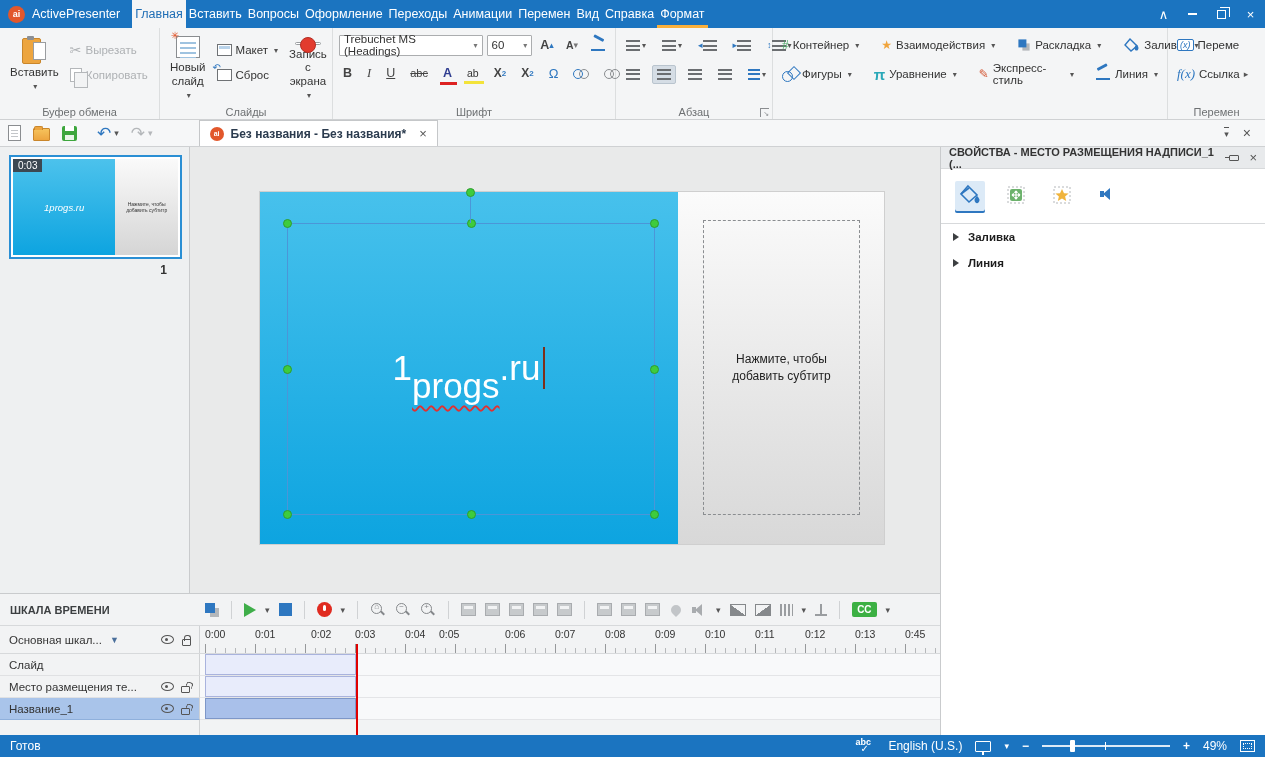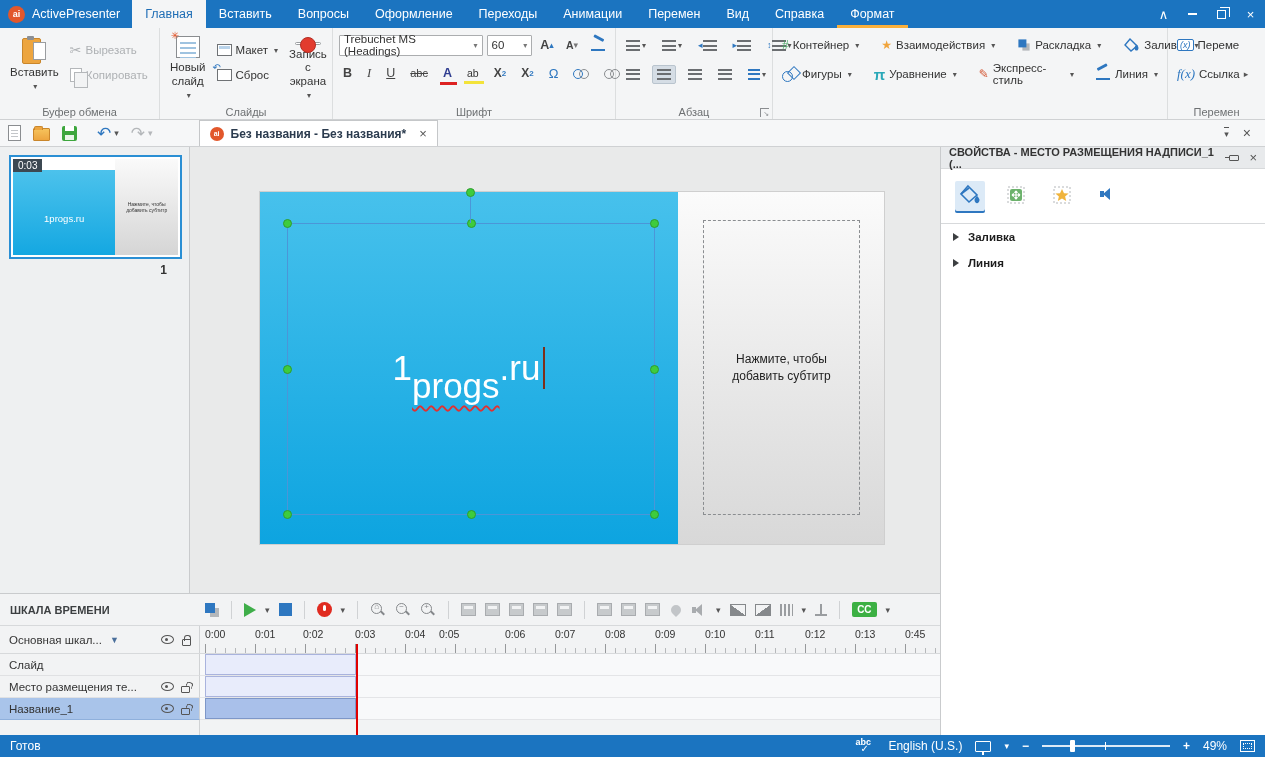--- a/index.html
+++ b/index.html
@@ -7,21 +7,21 @@
     font-family:"Liberation Sans","DejaVu Sans",sans-serif; }
   #app { position:relative; width:1265px; height:757px; background:#e9eaeb; }
 
   
   .titlebar { position:absolute; top:0; left:0; width:1265px; height:28px;
     background:#1b74c0; display:flex; align-items:stretch; color:#fff; }
   .tb-brand { display:flex; align-items:center; gap:7px; padding:0 12px 0 8px; }
   .logo { width:17px; height:17px; border-radius:50%; background:#e2572b; color:#fff;
     font-size:9px; font-weight:bold; display:flex; align-items:center; justify-content:center; }
   .app-name { font-size:12.5px; }
-  .tb-tab { padding:0 13px; display:flex; align-items:center; font-size:12.5px; cursor:default; position:relative; }
+  .tb-tab { padding:0 3px; display:flex; align-items:center; font-size:12.5px; cursor:default; position:relative; }
   .tb-tab.active { background:#f4f5f6; color:#1e6db5; }
   .tb-tab.contextual { box-shadow: inset 0 -3px 0 #fbb03b; }
   .win-controls { margin-left:auto; display:flex; }
   .win-btn { width:29px; display:flex; align-items:center; justify-content:center; font-size:13px; }
   .i-minimize { width:9px; height:1.5px; background:#fff; display:inline-block; }
   .i-restore { width:9px; height:9px; border:1.2px solid #fff; position:relative; display:inline-block; }
   .i-restore::before { content:""; position:absolute; left:2px; top:-4px; width:9px; height:9px;
     border:1.2px solid #fff; border-bottom:none; border-left:none; }
 
   
@@ -128,22 +128,22 @@
   .doctab .x { color:#555; font-weight:normal; font-size:13px; margin-left:6px; }
   .docbar-right { margin-left:auto; display:flex; align-items:center; gap:14px; padding-right:6px; color:#555; }
   .menu-arr { font-size:9px; border-top:1.5px solid #555; padding-top:1px; }
 
   
   .slides-panel { position:absolute; top:147px; left:0; width:190px; height:446px;
     background:#eef0f1; border-right:1px solid #c9cbcd; }
   .thumb-wrap { position:absolute; left:9px; top:8px; width:173px; height:104px;
     border:2px solid #2a8fd4; background:#fff; padding:2px; }
   .thumb { position:relative; width:100%; height:100%; overflow:hidden; }
-  .t-blue { position:absolute; left:0; top:11px; width:62%; height:100%;
-    background:linear-gradient(#4cc2ec,#0da4e0); display:flex; align-items:center; justify-content:center; }
+  .t-blue { position:absolute; left:0; top:0; width:62%; height:100%;
+    background:linear-gradient(#4cc2ec,#0da4e0); display:flex; align-items:center; justify-content:center;font-style:italic; }
   .t-title { color:#fff; font-size:9.5px; }
   .t-gray { position:absolute; right:0; top:0; width:38%; height:100%;
     background:linear-gradient(#fafafa,#d5d5d5); display:flex; align-items:center; justify-content:center; }
   .t-sub { font-size:5px; color:#333; text-align:center; width:80%; line-height:1.2; }
   .t-dur { position:absolute; left:0; top:0; background:#3c4852; color:#fff; font-size:10px; padding:1px 5px; }
   .t-num { position:absolute; left:0; top:116px; width:173px; text-align:right; padding-right:6px;
     font-size:12px; font-weight:bold; color:#333; }
 
   
   .canvas { position:absolute; top:147px; left:190px; width:750px; height:446px; background:#e9eaea; }
@@ -691,21 +691,21 @@
     <div class="tl-ruler-left">
       <span>Основная шкал...</span>
       <span class="tl-scale-dd">▼</span>
       <span class="sp" style="flex:1"></span>
       <span class="eye"></span>
       <span class="lock"></span>
     </div>
     <div class="tl-ruler">
       <span class="tick-label" style="left:5px">0:00</span>
       <span class="tick-label" style="left:55px">0:01</span>
-      <span class="tick-label" style="left:103px">0:02</span>
+      <span class="tick-label" style="left:111px">0:02</span>
       <span class="tick-label" style="left:155px">0:03</span>
       <span class="tick-label" style="left:205px">0:04</span>
       <span class="tick-label" style="left:239px">0:05</span>
       <span class="tick-label" style="left:305px">0:06</span>
       <span class="tick-label" style="left:355px">0:07</span>
       <span class="tick-label" style="left:405px">0:08</span>
       <span class="tick-label" style="left:455px">0:09</span>
       <span class="tick-label" style="left:505px">0:10</span>
       <span class="tick-label" style="left:555px">0:11</span>
       <span class="tick-label" style="left:605px">0:12</span>

